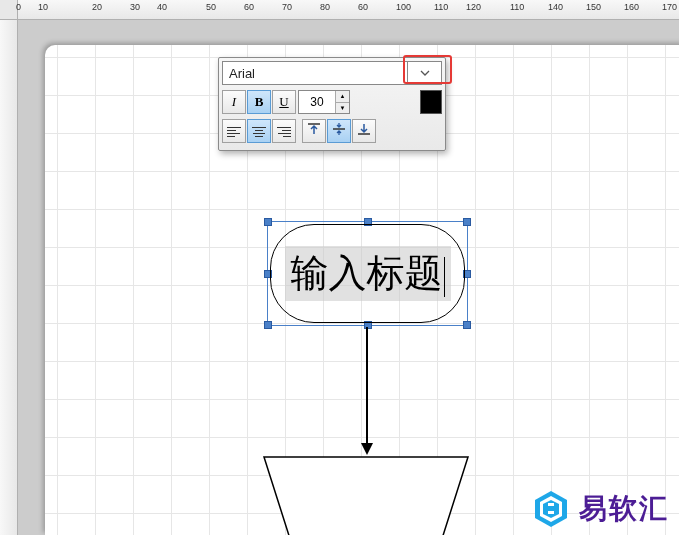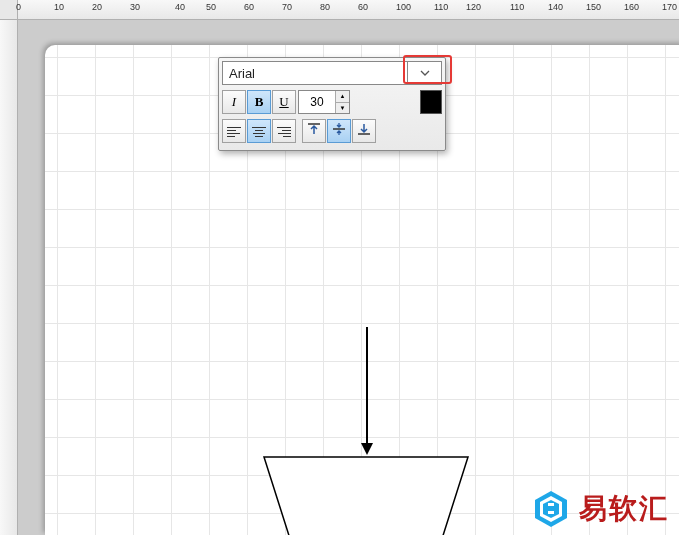--- a/index.html
+++ b/index.html
@@ -153,54 +153,67 @@
   .trapezoid-wrap { position:absolute; left: 217px; top: 410px; width: 208px; height: 92px; }
   .trapezoid-wrap svg { width:100%; height:100%; }
 
   
   .watermark {
     position:absolute; right: 10px; bottom: 6px;
     display:flex; align-items:center; gap:8px;
     z-index:40;
   }
   .wm-icon svg { width:40px; height:40px; display:block; }
-  .wm-text { font-family: "Microsoft YaHei","SimHei",sans-serif; font-size:28px; font-weight:700; color:#b91c1c; letter-spacing:2px; }
+  .wm-text { font-family: "Microsoft YaHei","SimHei",sans-serif; font-size:28px; font-weight:700; color:#4c1d95; letter-spacing:2px; }
 </style>
 </head>
 <body>
 
 <div class="corner"></div>
 
 <div class="ruler-h">
   <div class="ticks" id="hticks">
       <span class="tick" style="left: -2px;">0</span>
-      <span class="tick" style="left: 36px;">10</span>
+      <span class="tick" style="left: 20px;">10</span>
       <span class="tick" style="left: 74px;">20</span>
       <span class="tick" style="left: 112px;">30</span>
-      <span class="tick" style="left: 157px; text-align: center;">40</span>
+      <span class="tick" style="left: 139px; text-align: center;">40</span>
       <span class="tick" style="left: 188px;">50</span>
       <span class="tick" style="left: 226px;">60</span>
       <span class="tick" style="left: 264px;">70</span>
       <span class="tick" style="left: 302px;">80</span>
       <span class="tick" style="left: 340px;">60</span>
       <span class="tick" style="left: 378px;">100</span>
       <span class="tick" style="left: 416px;">110</span>
       <span class="tick" style="left: 448px;">120</span>
       <span class="tick" style="left: 492px;">110</span>
       <span class="tick" style="left: 530px;">140</span>
       <span class="tick" style="left: 568px;">150</span>
       <span class="tick" style="left: 606px;">160</span>
       <span class="tick" style="left: 644px;">170</span>
     </div>
 </div>
 <div class="ruler-v"></div>
 
 <div class="canvas-bg">
   <div class="page">
 
+    <div class="selbox">
+      <div class="handle h-nw"></div>
+      <div class="handle h-n"></div>
+      <div class="handle h-ne"></div>
+      <div class="handle h-w"></div>
+      <div class="handle h-e"></div>
+      <div class="handle h-sw"></div>
+      <div class="handle h-s"></div>
+      <div class="handle h-se"></div>
+      <div class="rect-shape">
+        <span class="shape-text"><span>输入标题</span><span class="caret"></span></span>
+      </div>
+    </div>
 
     <div class="arrow"></div>
 
     <div class="trapezoid-wrap">
       <svg viewBox="0 0 208 92">
         <polygon points="2,2 206,2 178,90 30,90" fill="#fff" stroke="#000" stroke-width="1.5"></polygon>
       </svg>
     </div>
 
   </div>

